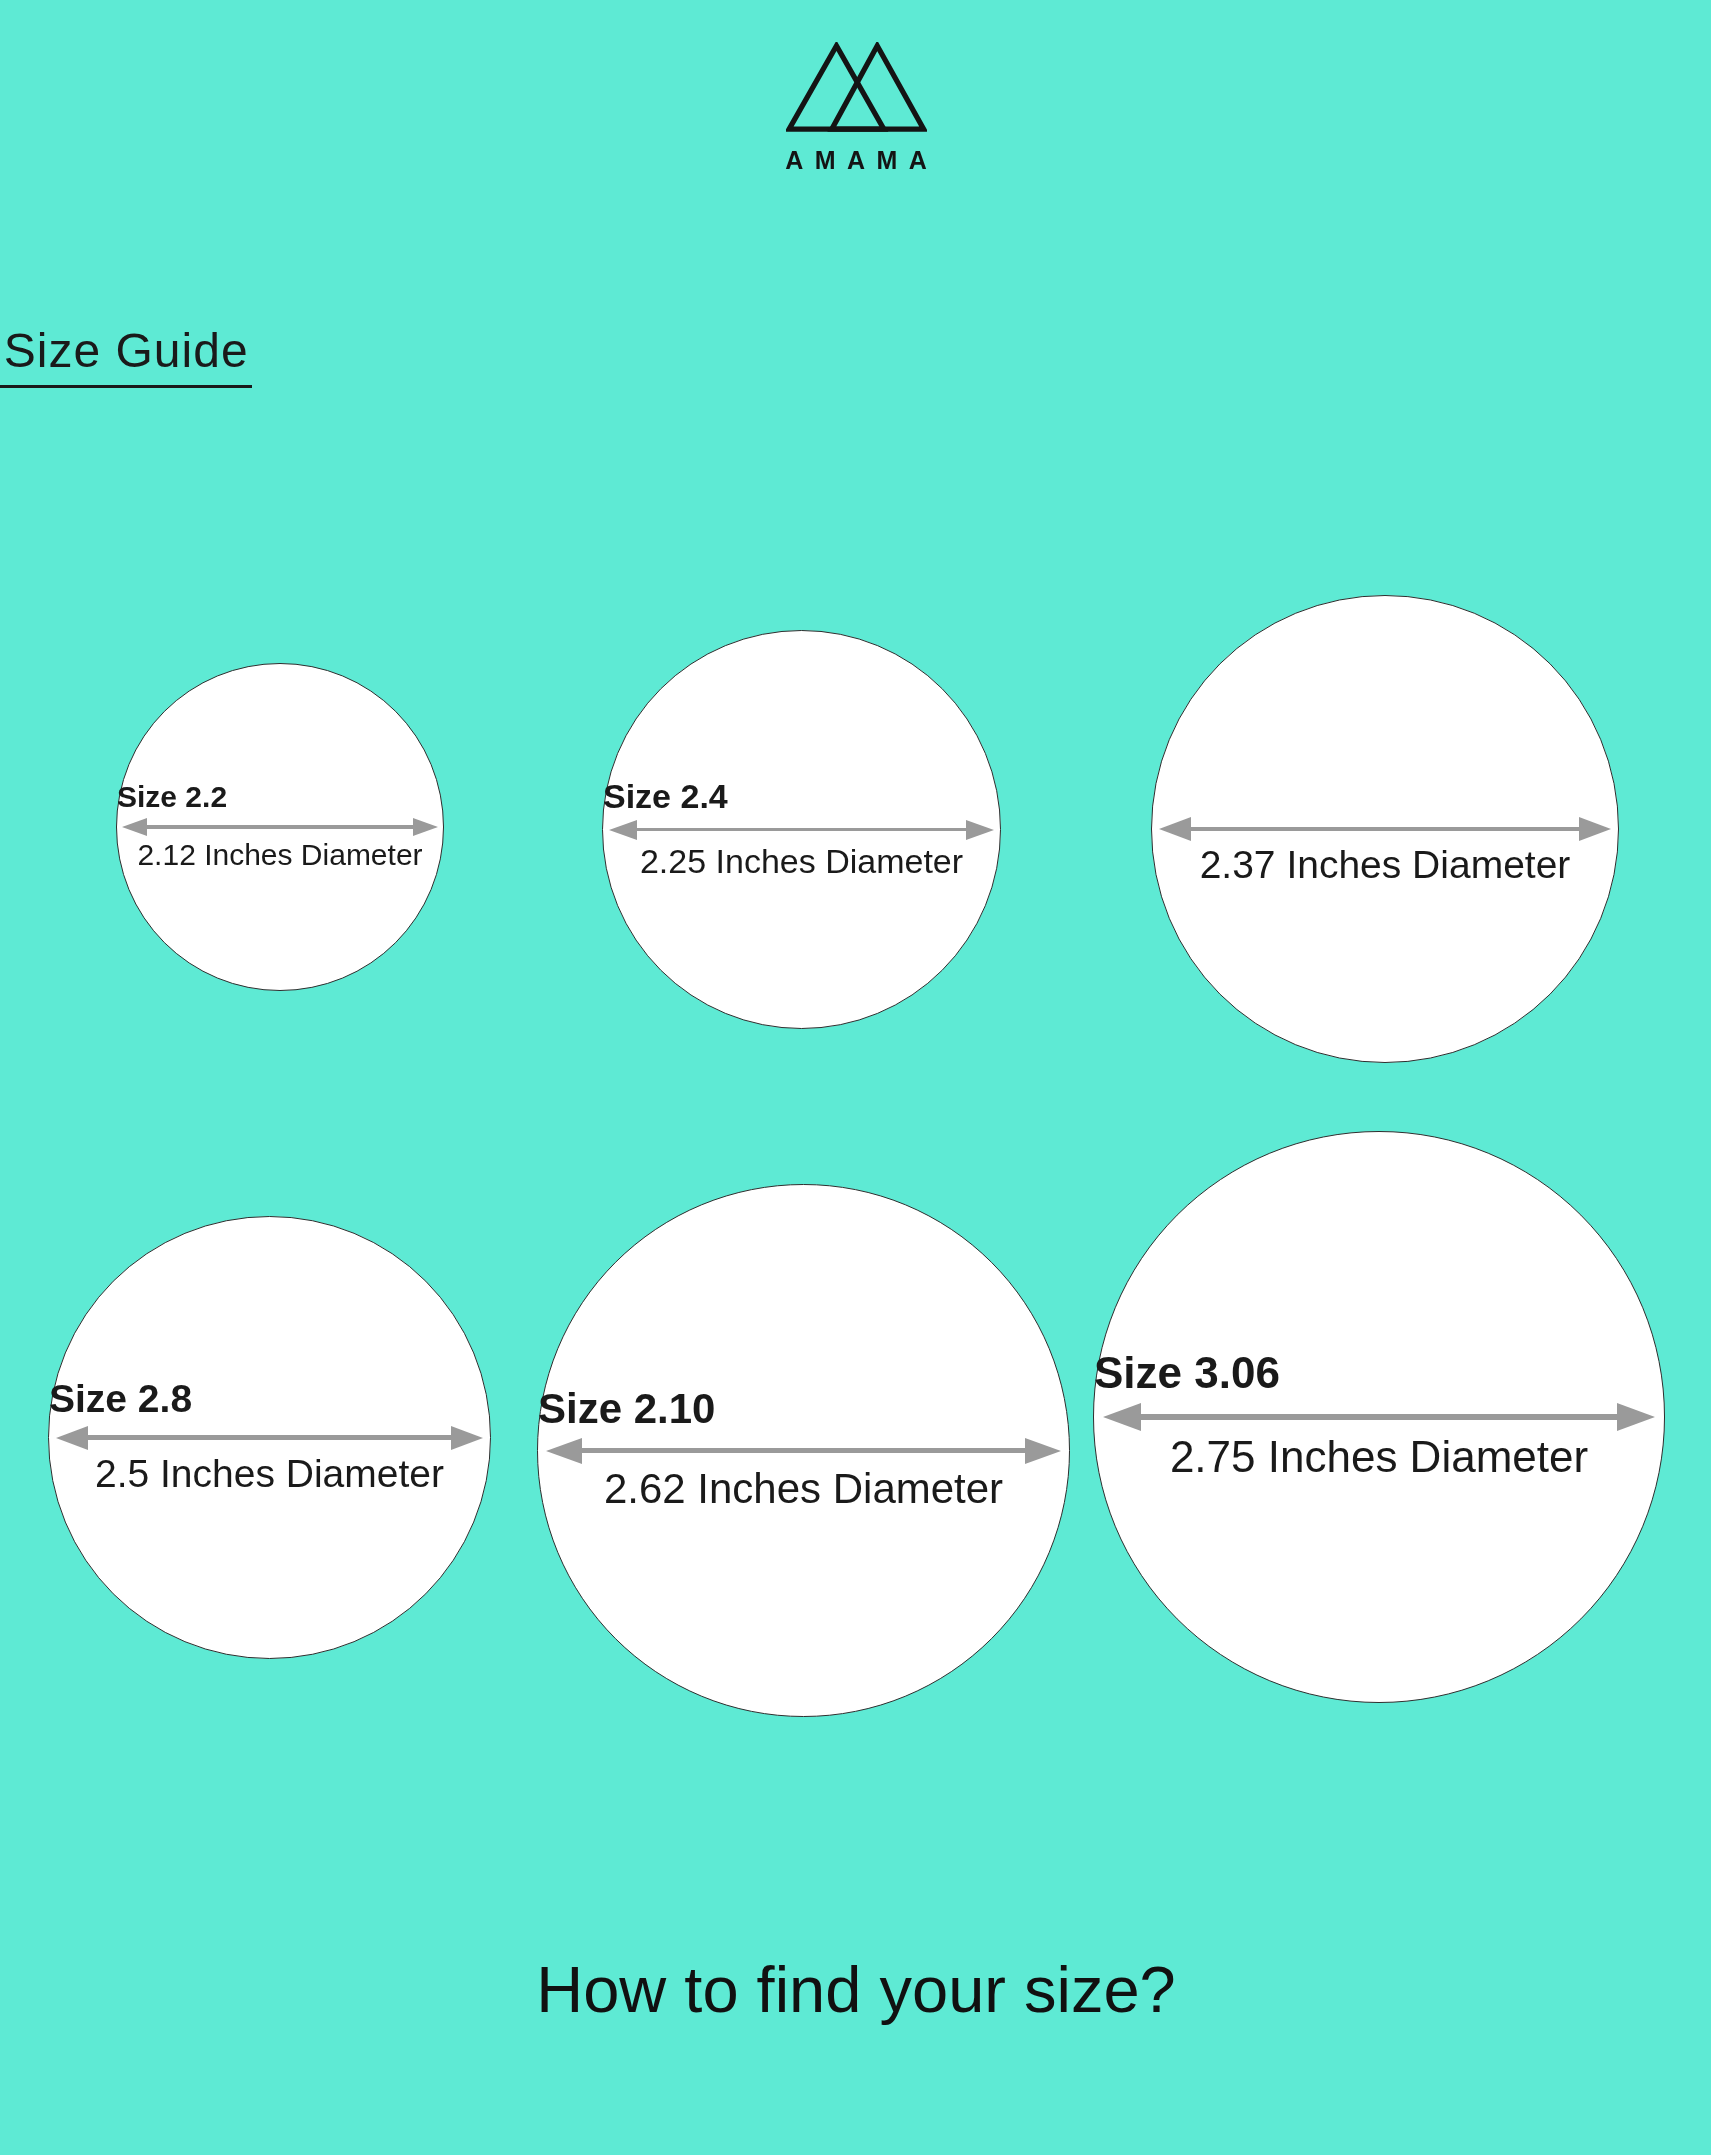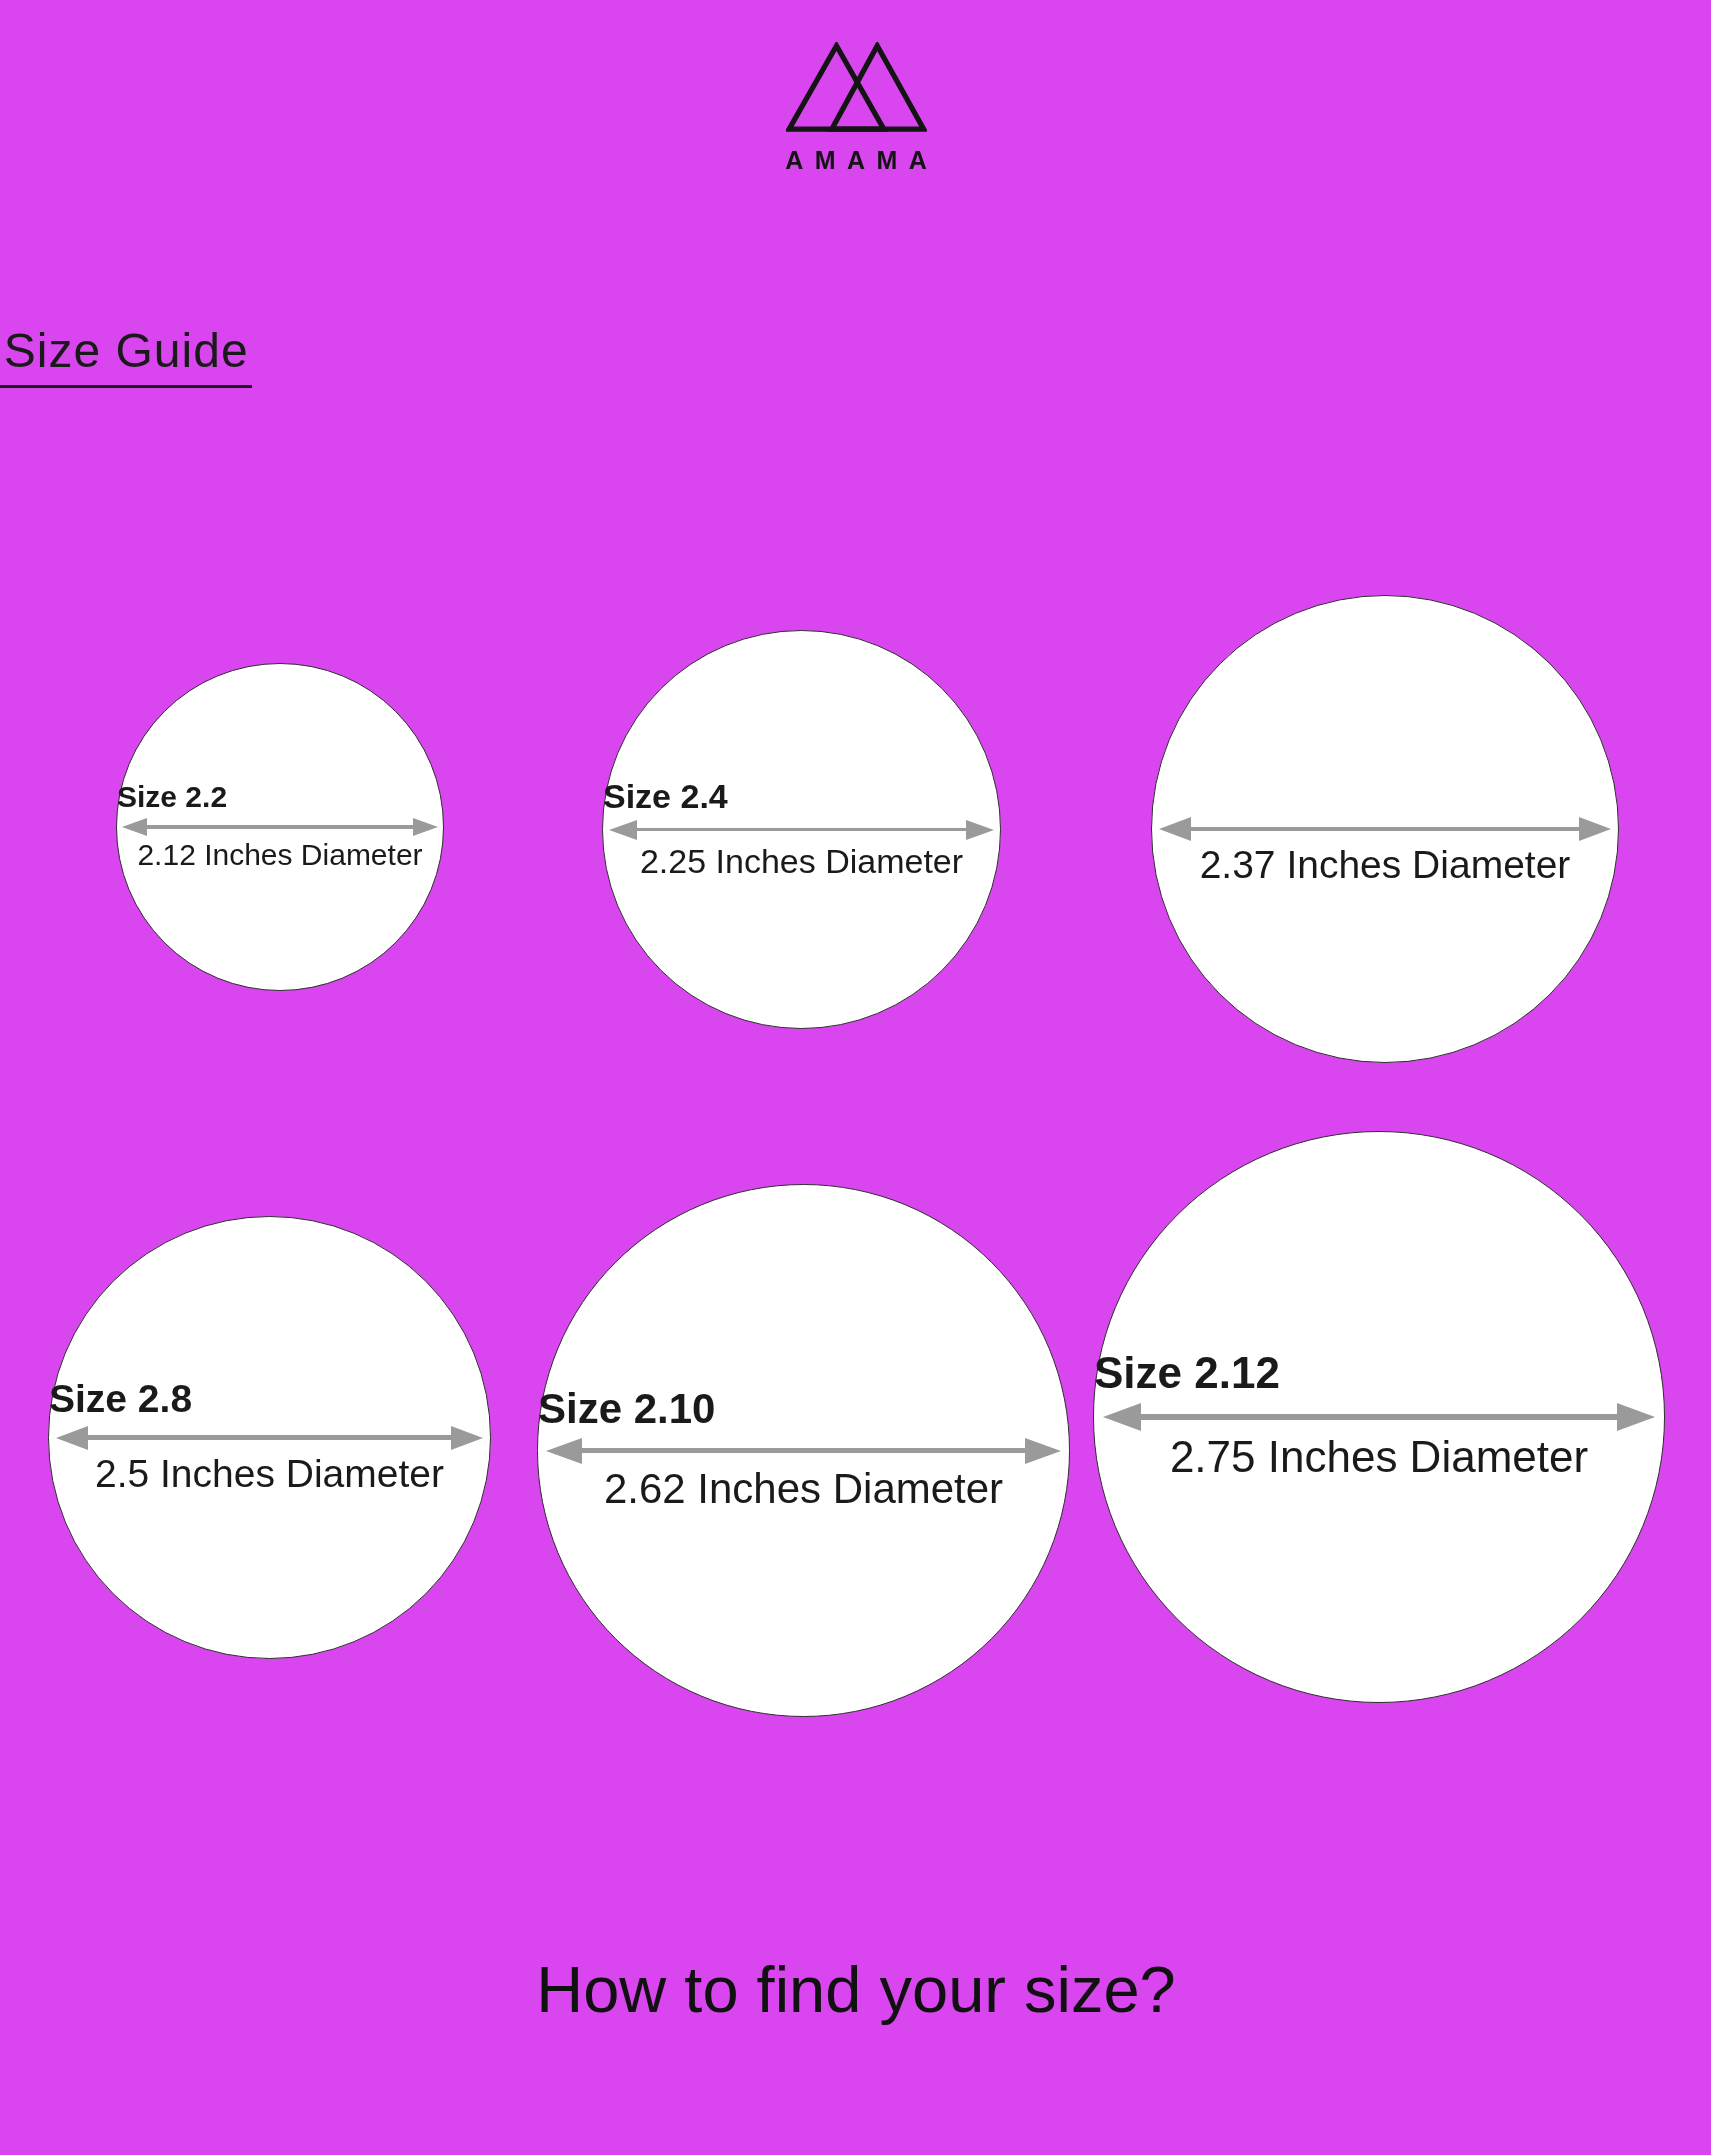--- a/index.html
+++ b/index.html
@@ -6,21 +6,21 @@
     margin: 0;
     padding: 0;
     background: #ffffff;
     font-family: "Liberation Sans", sans-serif;
     color: #1a1a1a;
   }
   .page {
     position: relative;
     width: 1712px;
     height: 2155px;
-    background: #d946ef;
+    background: #5eead4;
     overflow: hidden;
   }
 
   
   .logo {
     position: absolute;
     top: 42px;
     left: 50%;
     transform: translateX(-50%);
     text-align: center;
@@ -190,21 +190,21 @@
     <div class="size-label">Size 2.10</div>
     <div class="arrow">
       <span class="head-left"></span>
         <span class="shaft"></span>
         <span class="head-right"></span>
     </div>
     <div class="diam-label">2.62 Inches Diameter</div>
   </div>
 
   <div class="circle c6">
-    <div class="size-label">Size 2.12</div>
+    <div class="size-label">Size 3.06</div>
     <div class="arrow">
       <span class="head-left"></span>
         <span class="shaft"></span>
         <span class="head-right"></span>
     </div>
     <div class="diam-label">2.75 Inches Diameter</div>
   </div>
 
   <div class="footer-question">How to find your size?</div>
 

